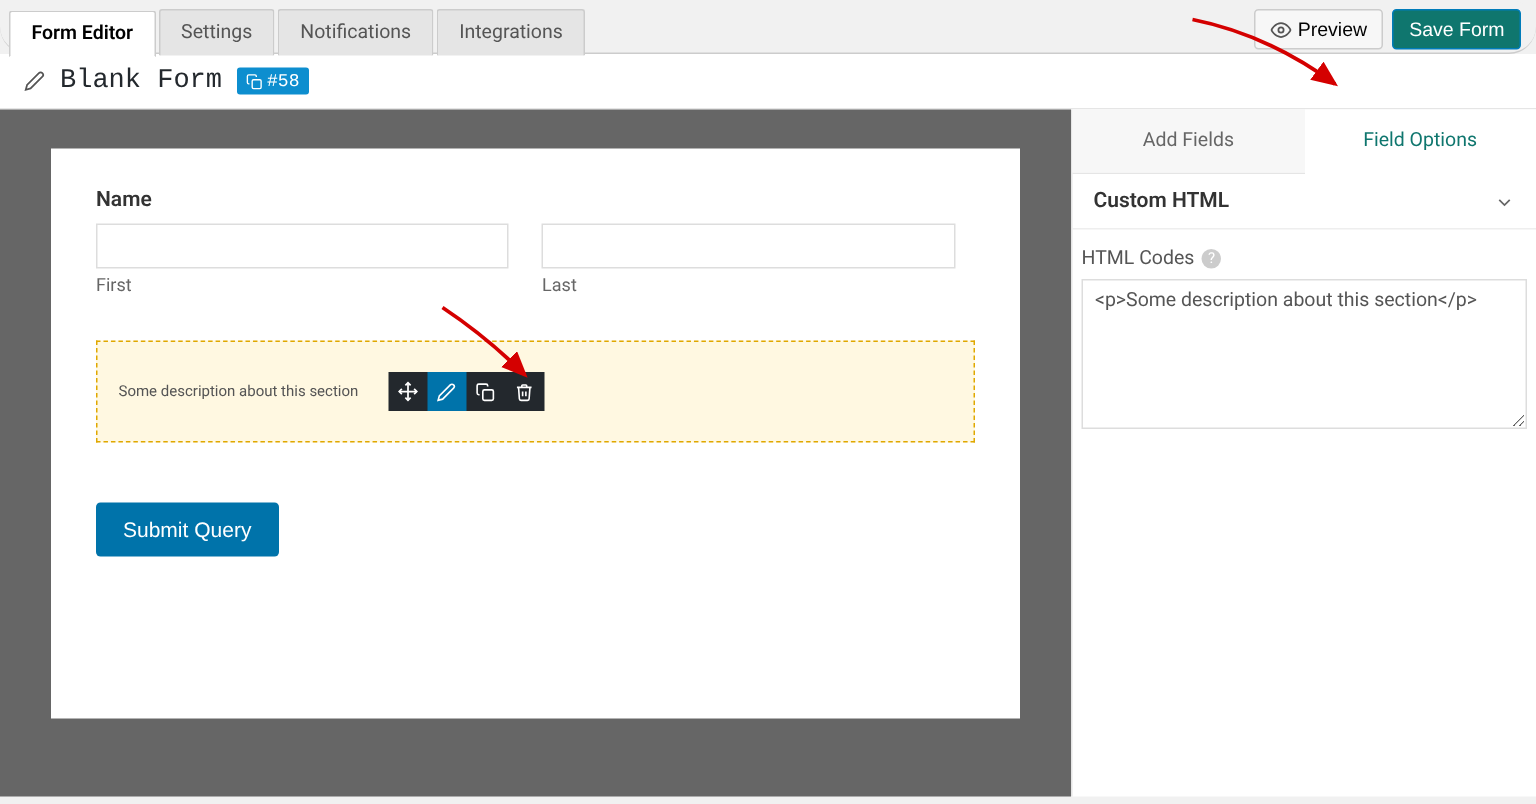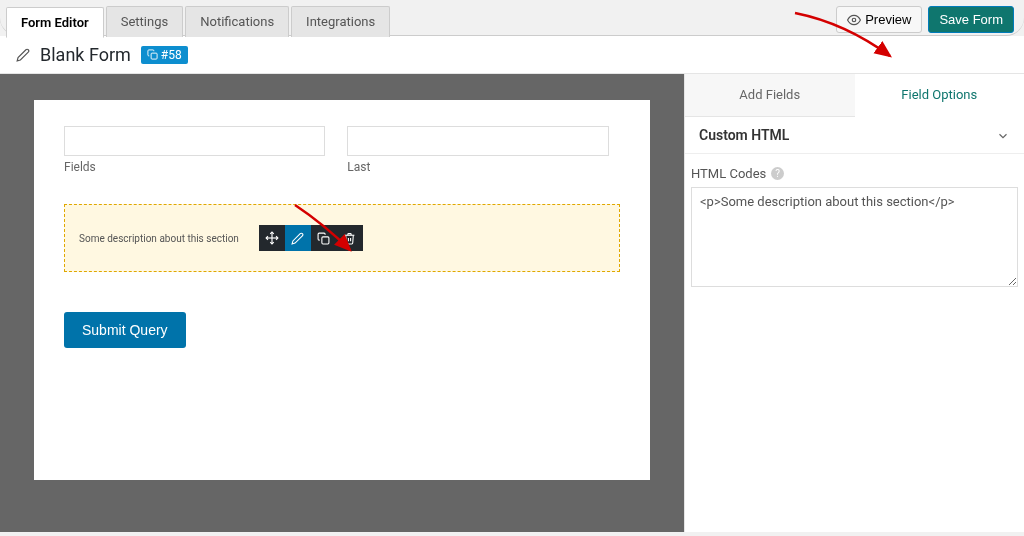--- a/index.html
+++ b/index.html
@@ -68,20 +68,21 @@
       color: #fff;
       border-color: #007cba;
     }
     .header-row {
       display: flex;
       align-items: center;
       padding: 8px 16px;
       background: #fff;
       border-bottom: 1px solid #e5e5e5;
       gap: 10px;
+      font-family: Liberation Mono, monospace;
     }
     .header-row h1 {
       font-size: 18px;
       font-weight: 400;
       color: #23282d;
     }
     .id-badge {
       background: #0d8ecf;
       color: #fff;
       font-size: 12px;
@@ -166,21 +167,21 @@
     .submit-btn {
       background: #0073aa;
       color: #fff;
       border: none;
       padding: 10px 18px;
       font-size: 14px;
       border-radius: 3px;
       cursor: pointer;
     }
     .right-panel {
-      width: 340px;
+      width: 310px;
       background: #fff;
       border-left: 1px solid #e5e5e5;
       display: flex;
       flex-direction: column;
     }
     .panel-tabs {
       display: flex;
       border-bottom: 1px solid #e5e5e5;
     }
     .panel-tab {
@@ -301,24 +302,25 @@
           <path d="M5 15H4a2 2 0 0 1-2-2V4a2 2 0 0 1 2-2h9a2 2 0 0 1 2 2v1"></path>
         </svg>
     </span>
     <span>#58</span>
   </span>
 </div>
 
 <div class="main-area">
   <div class="canvas-wrap">
     <div class="canvas">
+      <div class="field-label">Name</div>
       <div class="name-row">
         <div class="name-col">
           <input class="text-input" type="text" style="">
-          <div class="sub-label">Fields</div>
+          <div class="sub-label">First</div>
         </div>
         <div class="name-col">
           <input class="text-input" type="text" style="">
           <div class="sub-label">Last</div>
         </div>
       </div>
       <div class="html-field">
         <span class="html-text">Some description about this section</span>
         <div class="toolbar">
           <div class="toolbar-btn">

